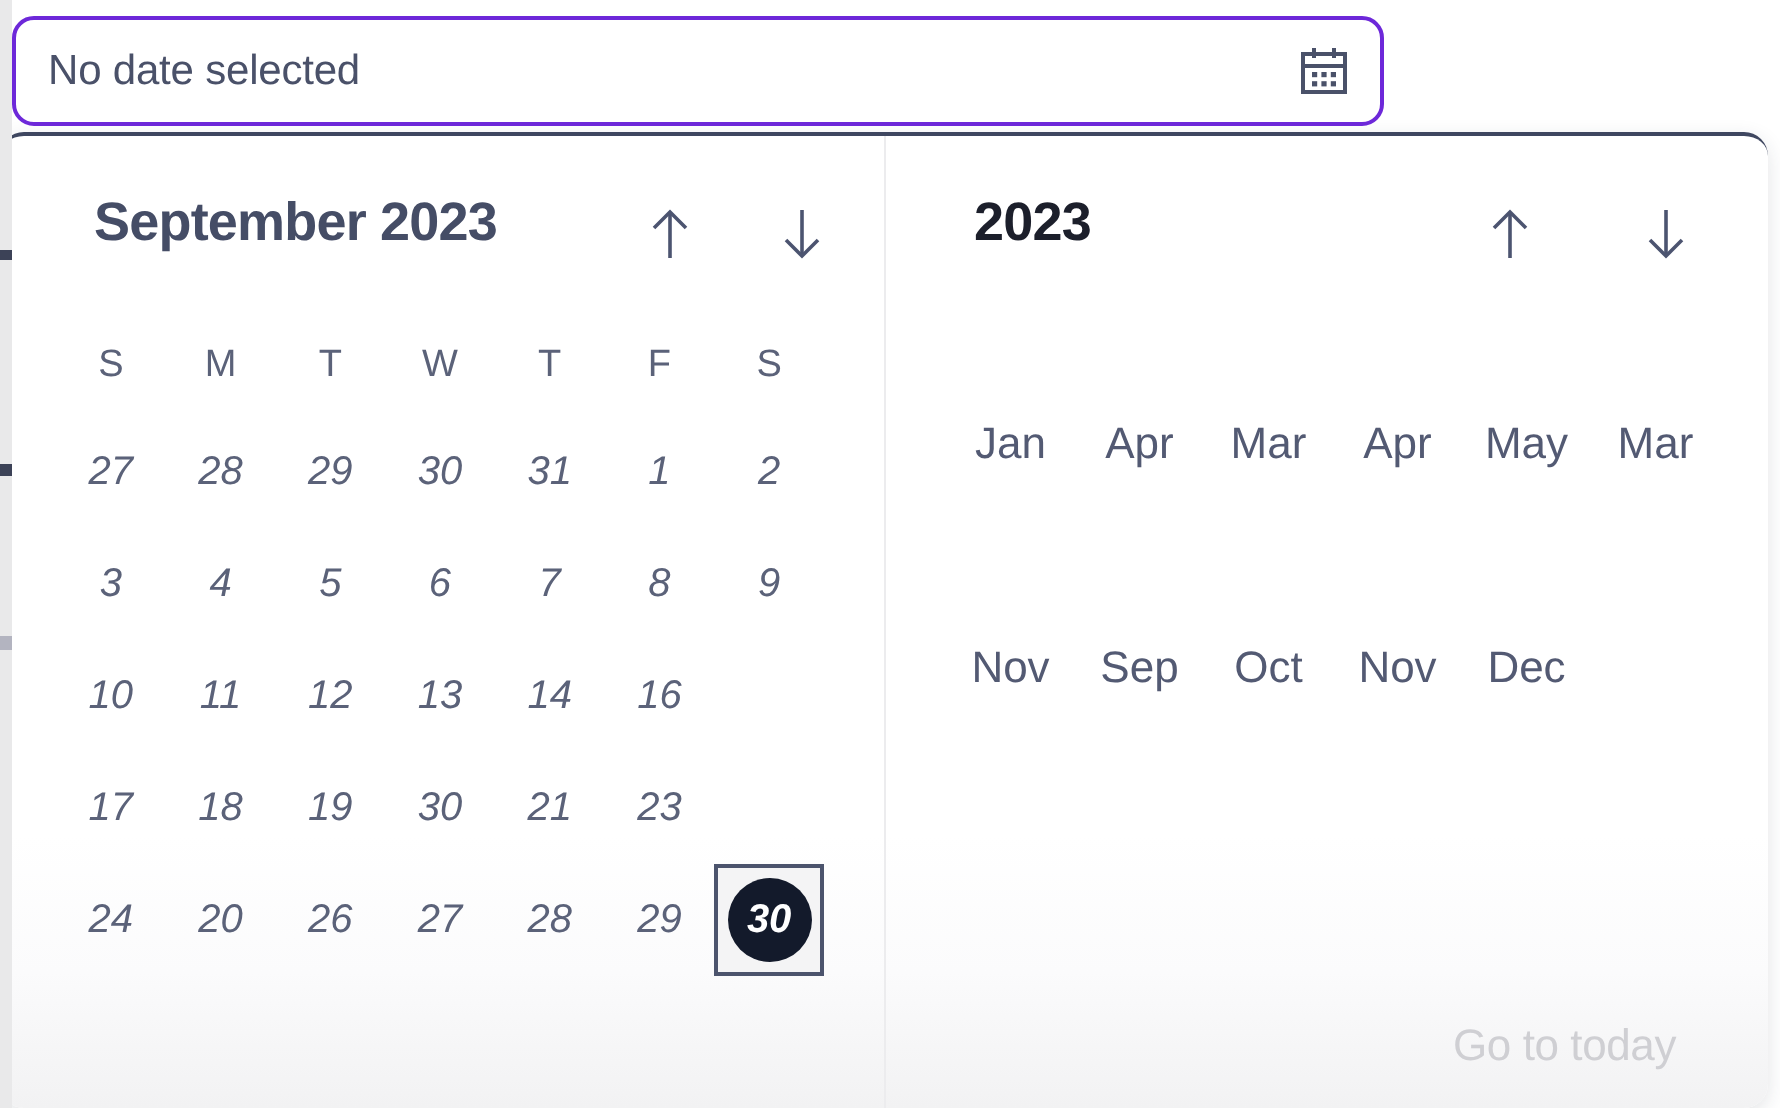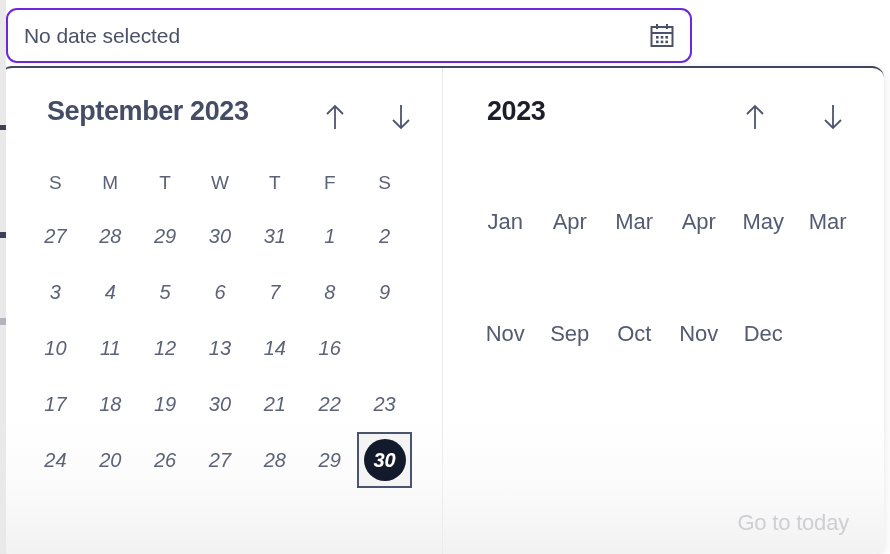--- a/index.html
+++ b/index.html
@@ -176,21 +176,21 @@
     display: flex;
     align-items: center;
     justify-content: center;
     font-size: 22px;
     color: #535a73;
     cursor: pointer;
   }
 
   #go-today-row {
     position: absolute;
-    right: 35px;
+    right: 46px;
     bottom: 18px;
   }
   #go-today {
     font-size: 22px;
     color: #cfcfd3;
     background: none;
     border: none;
     cursor: default;
     font-family: "Liberation Sans", sans-serif;
     letter-spacing: -0.2px;
@@ -278,21 +278,20 @@
           <div class="day-cell">13</div>
           <div class="day-cell">14</div>
           <div class="day-cell">16</div>
         </div>
         <div class="week-row">
           <div class="day-cell">17</div>
           <div class="day-cell">18</div>
           <div class="day-cell">19</div>
           <div class="day-cell">30</div>
           <div class="day-cell">21</div>
-          <div class="day-cell">22</div>
           <div class="day-cell">23</div>
         </div>
         <div class="week-row">
           <div class="day-cell">24</div>
           <div class="day-cell">20</div>
           <div class="day-cell">26</div>
           <div class="day-cell">27</div>
           <div class="day-cell">28</div>
           <div class="day-cell">29</div>
           <div class="day-cell selected">

